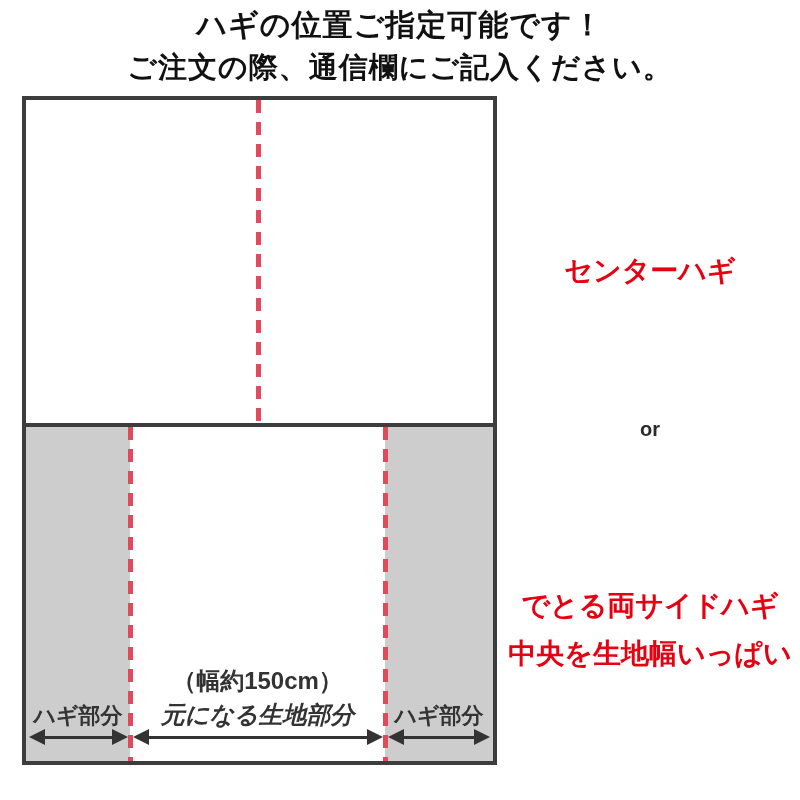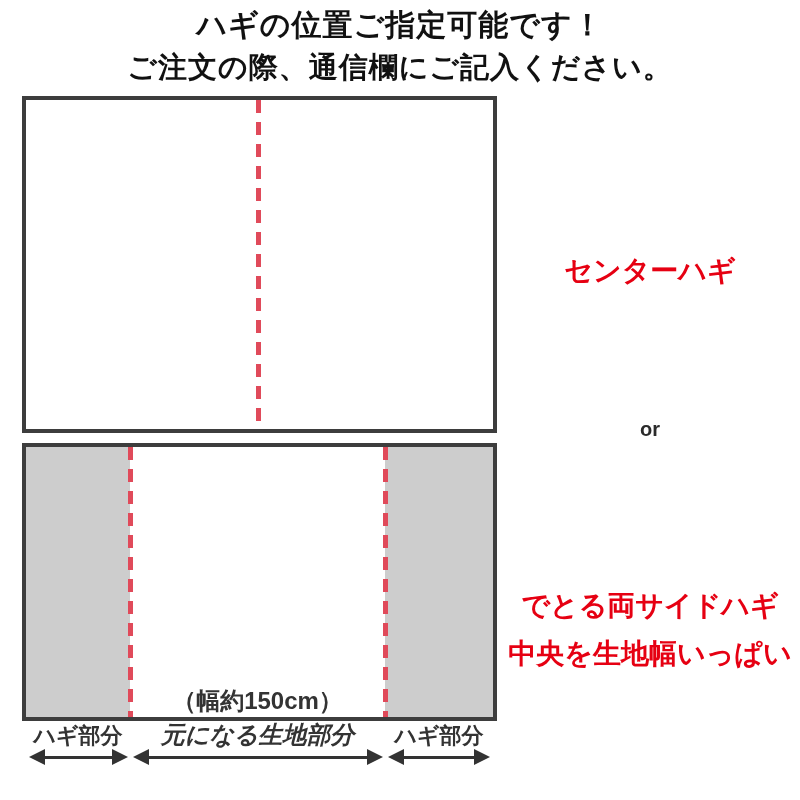--- a/index.html
+++ b/index.html
@@ -29,21 +29,21 @@
   .header-line.l1{top:8px;font-size:30px;line-height:34px;}
   .header-line.l2{top:50px;font-size:29px;line-height:34px;}
 
   
   .frame{
     position:absolute;left:22px;width:475px;
     border:4px solid var(--border-dark);
     background:#ffffff;
   }
   .frame.d1{top:96px;height:337px;}
-  .frame.d2{top:443px;height:278px;}
+  .frame.d2{top:423px;height:342px;}
 
   
   .dash-v{
     position:absolute;top:0;bottom:0;width:5px;
     background-image:repeating-linear-gradient(
       to bottom,
       var(--dash-red) 0px, var(--dash-red) 13px,
       transparent 13px, transparent 22px);
   }
   .d1 .dash-v{left:230px;}

